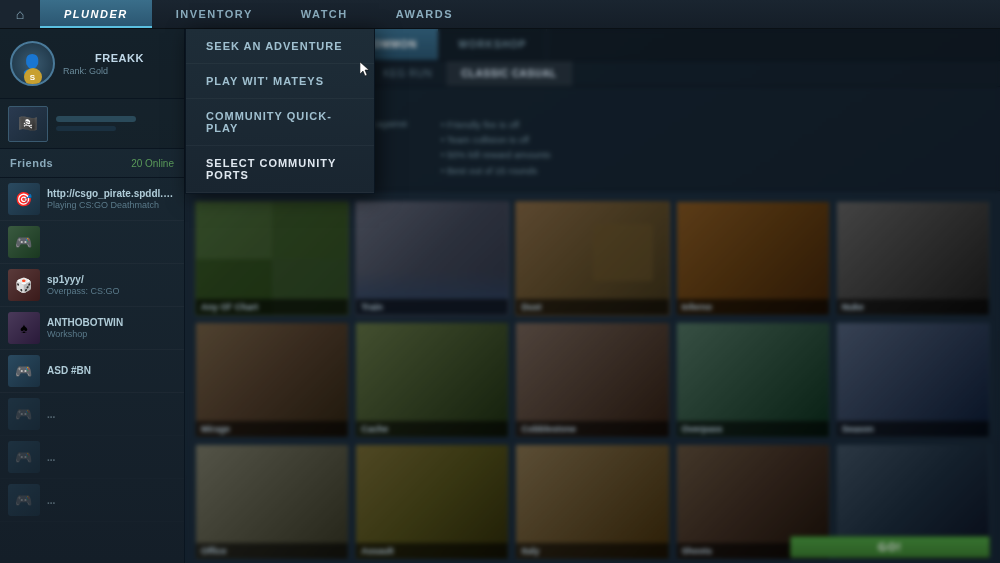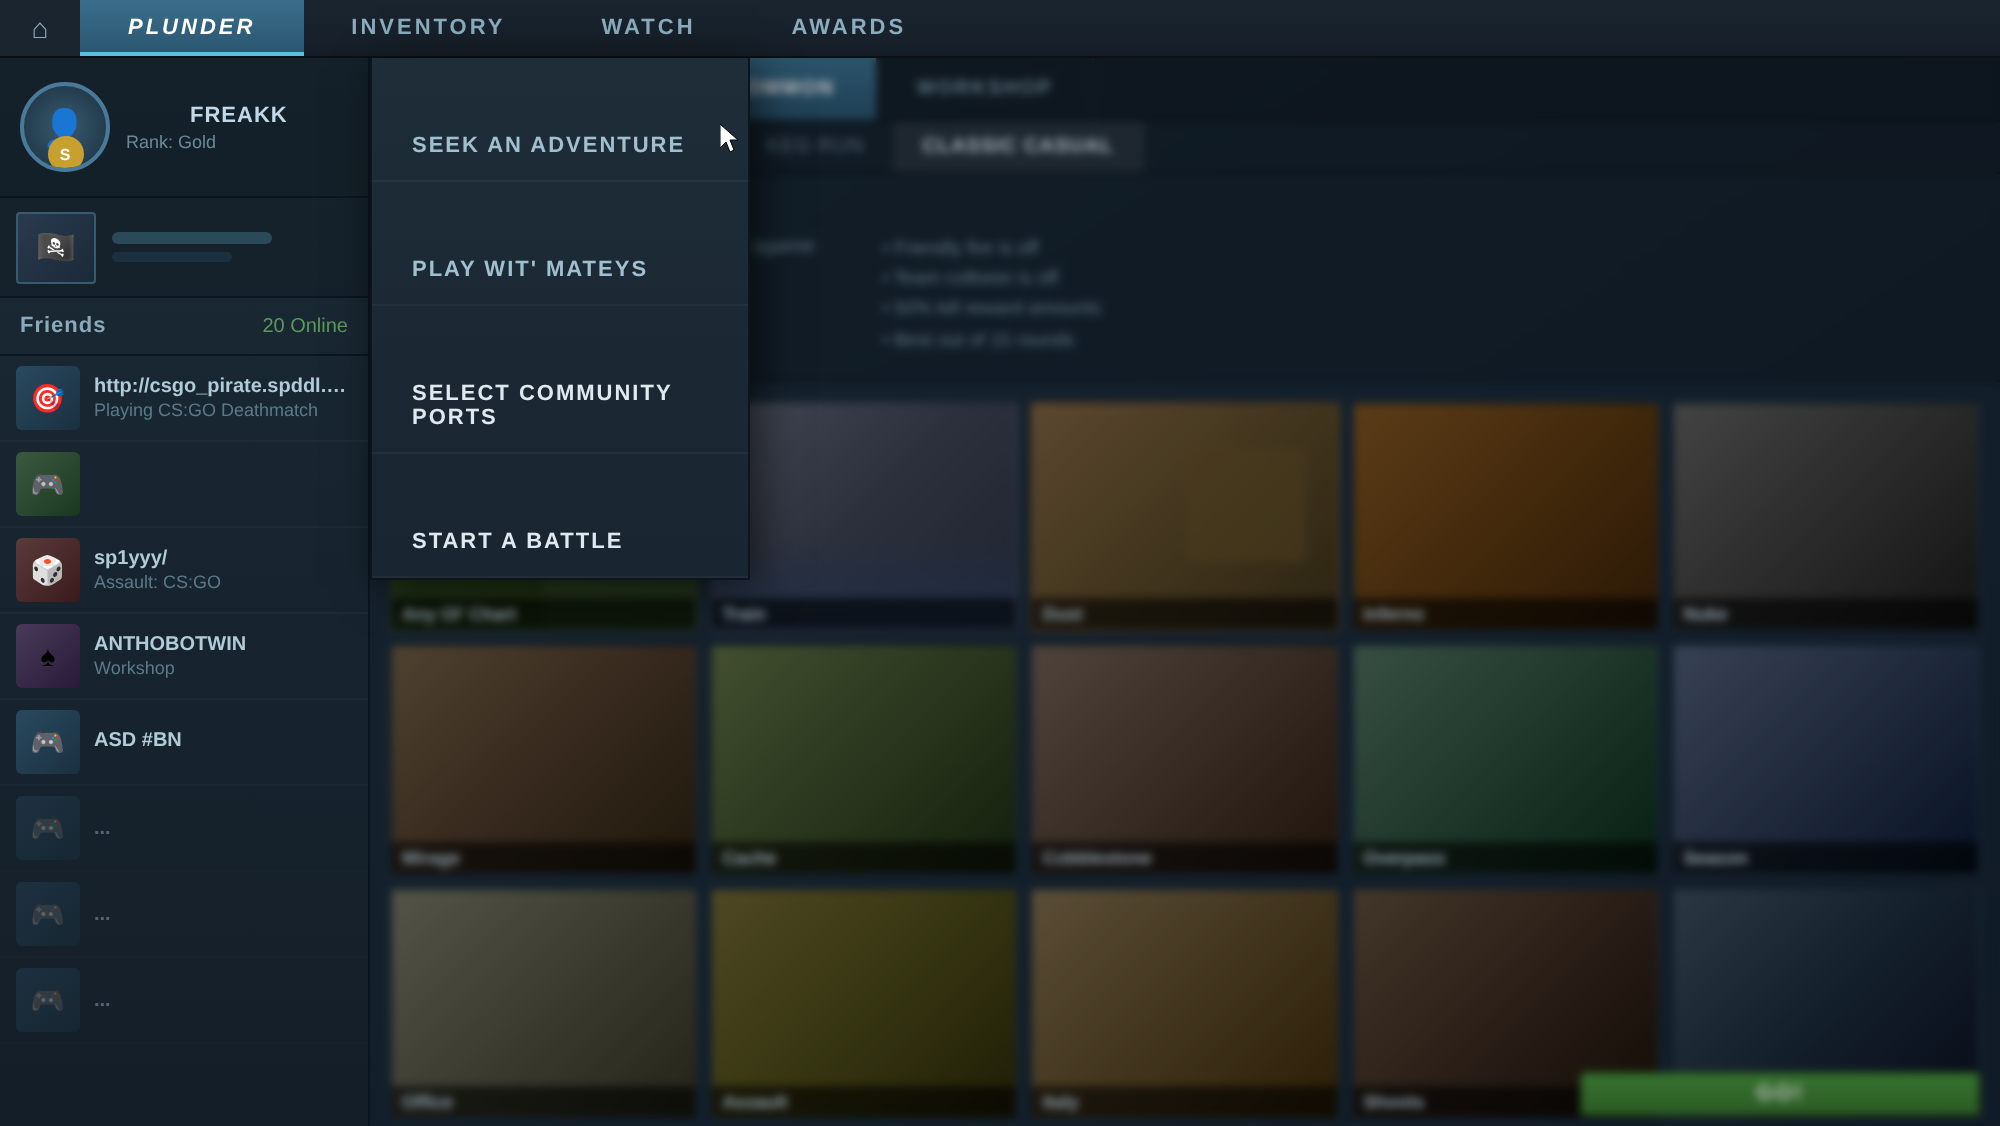--- a/index.html
+++ b/index.html
@@ -94,21 +94,20 @@
     }
     .dropdown-item {
       padding: 11px 20px;
       font-size: 11px;
       font-weight: bold;
       letter-spacing: 1px;
       color: #a0c0d0;
       cursor: pointer;
       text-transform: uppercase;
       border-bottom: 1px solid rgba(255,255,255,0.04);
-      margin-top: 27px;
     }
     .dropdown-item.highlighted {
       color: #e0e8f0;
     }
 
     
     .left-panel {
       position: absolute;
       top: 29px;
       left: 0;
@@ -436,25 +435,25 @@
   </div>
 </nav>
 
 <div class="dropdown">
   <div class="dropdown-item">
     <span>SEEK AN ADVENTURE</span>
   </div>
   <div class="dropdown-item">
     <span>PLAY WIT' MATEYS</span>
   </div>
+  <div class="dropdown-item">
+    <span>COMMUNITY QUICK-PLAY</span>
+  </div>
   <div class="dropdown-item highlighted">
     <span>SELECT COMMUNITY PORTS</span>
-  </div>
-  <div class="dropdown-item highlighted">
-    <span>START A BATTLE</span>
   </div>
 </div>
 
 <div class="left-panel">
 
   <div class="user-area">
     <div class="user-avatar">
       <div style="font-size:18px; color:#8aaabb;">👤</div>
       <div class="user-avatar-level">
         <span>S</span>
@@ -492,21 +491,21 @@
     <div class="friend-avatar">
       <div class="friend-avatar-img" style="background:linear-gradient(135deg,#3a5a40,#1a3820);">🎮</div>
     </div>
   </div>
   <div class="friend-item">
     <div class="friend-avatar">
       <div class="friend-avatar-img" style="background:linear-gradient(135deg,#5a3a3a,#3a1a1a);">🎲</div>
     </div>
     <div class="friend-details">
       <div class="friend-name">sp1yyy/</div>
-      <div class="friend-status">Assault: CS:GO</div>
+      <div class="friend-status">Overpass: CS:GO</div>
     </div>
   </div>
   <div class="friend-item">
     <div class="friend-avatar">
       <div class="friend-avatar-img" style="background:linear-gradient(135deg,#4a3a5a,#2a1a3a);">♠</div>
     </div>
     <div class="friend-details">
       <div class="friend-name">ANTHOBOTWIN</div>
       <div class="friend-status">Workshop</div>
     </div>

